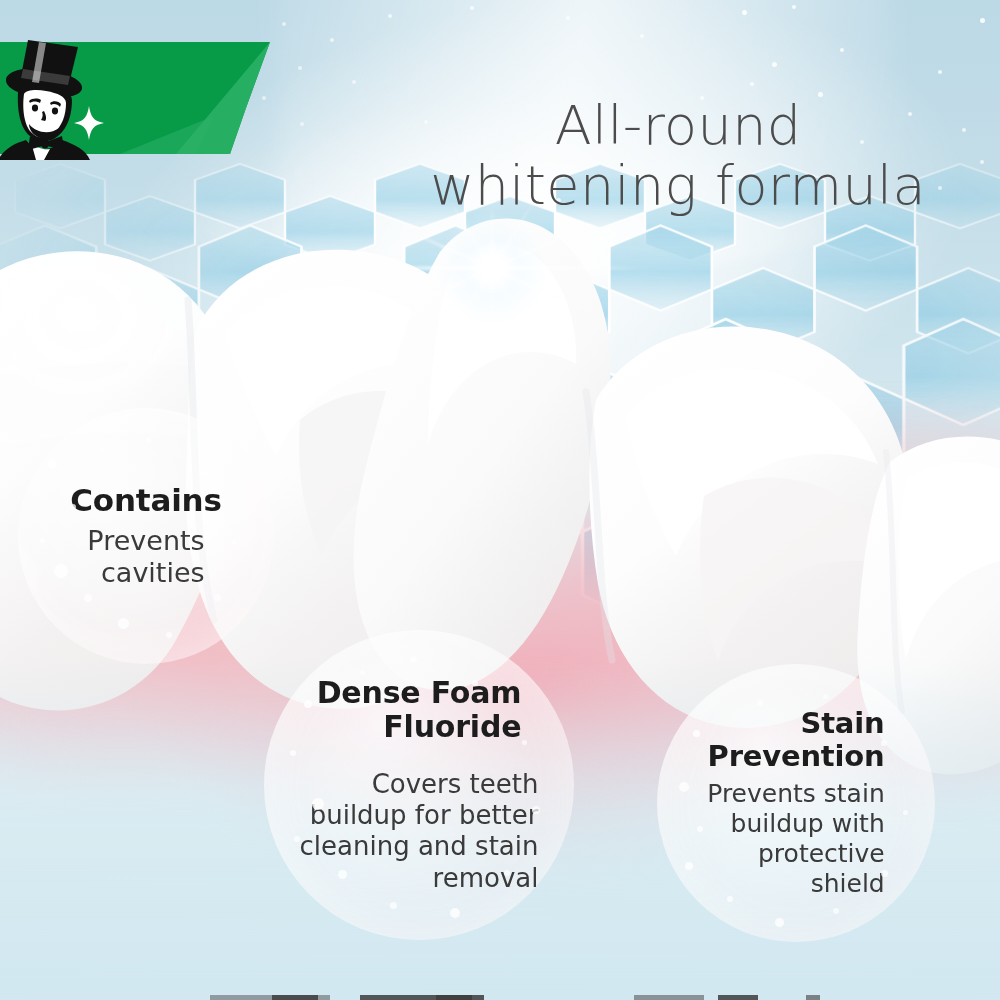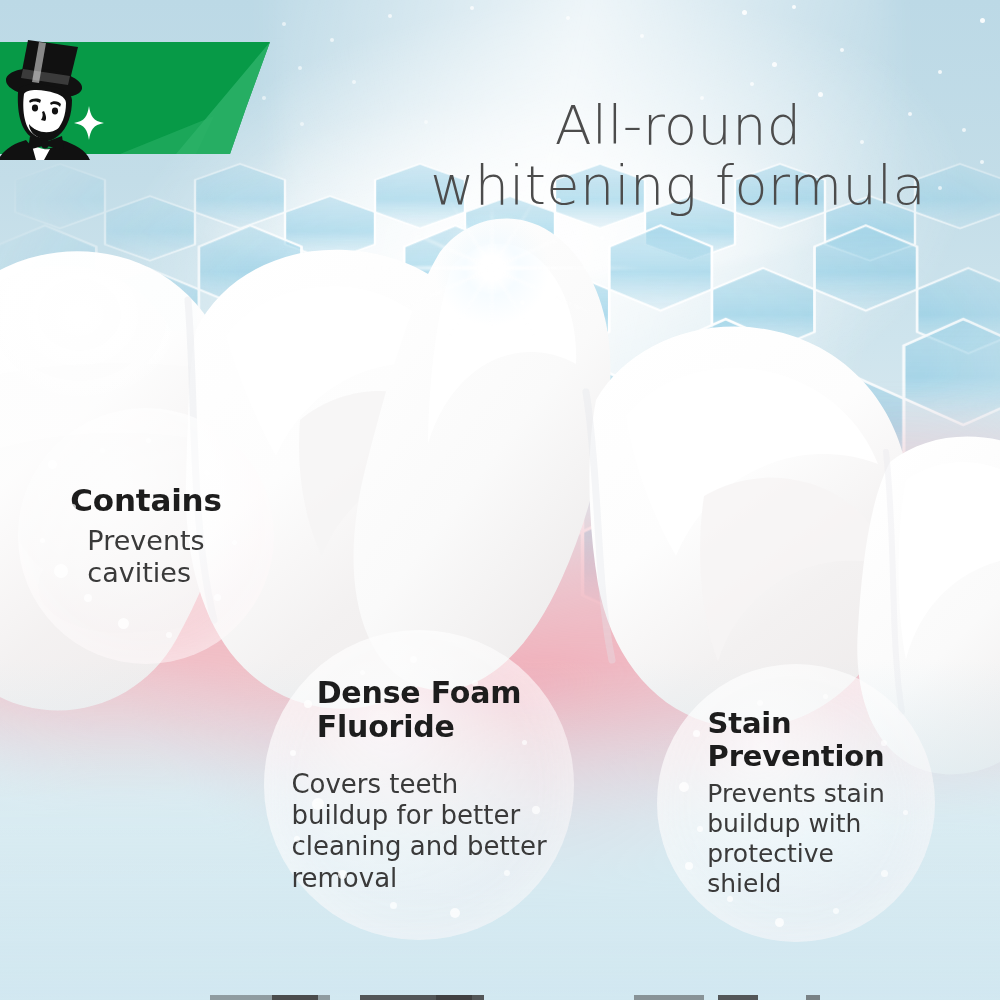--- a/index.html
+++ b/index.html
@@ -115,21 +115,21 @@
     white-space:nowrap;
   }
   .headline .l2{display:block;}
 
   
   .bubble{
     position:absolute;
     border-radius:50%;
     display:flex;flex-direction:column;
     align-items:center;justify-content:center;
-    text-align:left;
+    text-align:right;
     color:#1d1d1d;
     background:
       radial-gradient(circle at 38% 30%, rgba(255,255,255,.80) 0%, rgba(255,255,255,.52) 42%, rgba(255,246,248,.38) 72%, rgba(255,240,244,.30) 100%);
     box-shadow:0 0 34px 10px rgba(255,255,255,.30) inset;
   }
   .bubble .bhead{
     font-weight:700;
     line-height:1.13;
     letter-spacing:-.2px;
     font-family:"DejaVu Sans", sans-serif;
@@ -529,21 +529,21 @@
       <span class="bd" style="left:146px;top:26px;width:7px;height:7px;opacity:.7"></span>
       <span class="bd" style="left:96px;top:40px;width:5px;height:5px;opacity:.65"></span>
     </div>
     <div class="bhead">
       <span>Dense Foam</span><br>
       <span>Fluoride</span>
     </div>
     <div class="bbody">
       <span>Covers teeth</span><br>
       <span>buildup for better</span><br>
-      <span>cleaning and better</span><br>
+      <span>cleaning and stain</span><br>
       <span>removal</span>
     </div>
   </div>
 
   <div class="bubble" id="b3">
     <div class="bdots">
       <span class="bd" style="left:36px;top:66px;width:7px;height:7px;opacity:.85"></span>
       <span class="bd" style="left:22px;top:118px;width:10px;height:10px;opacity:.8"></span>
       <span class="bd" style="left:40px;top:162px;width:6px;height:6px;opacity:.75"></span>
       <span class="bd" style="left:28px;top:198px;width:8px;height:8px;opacity:.8"></span>

